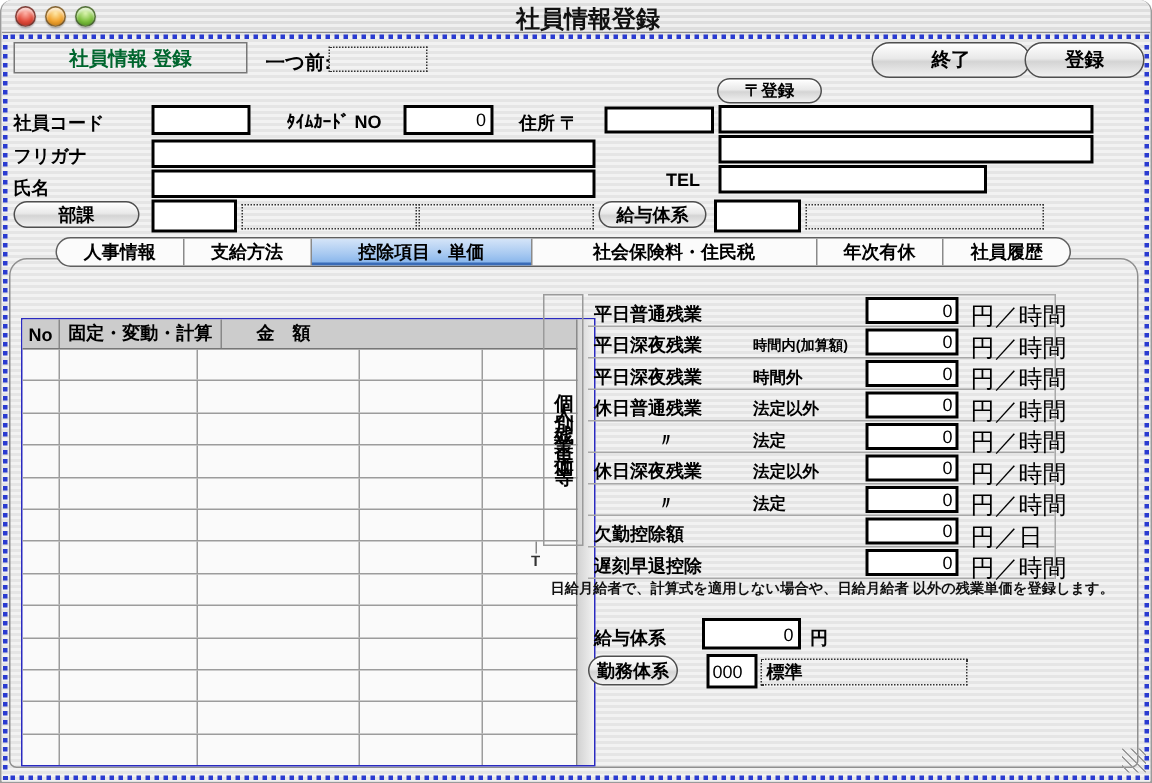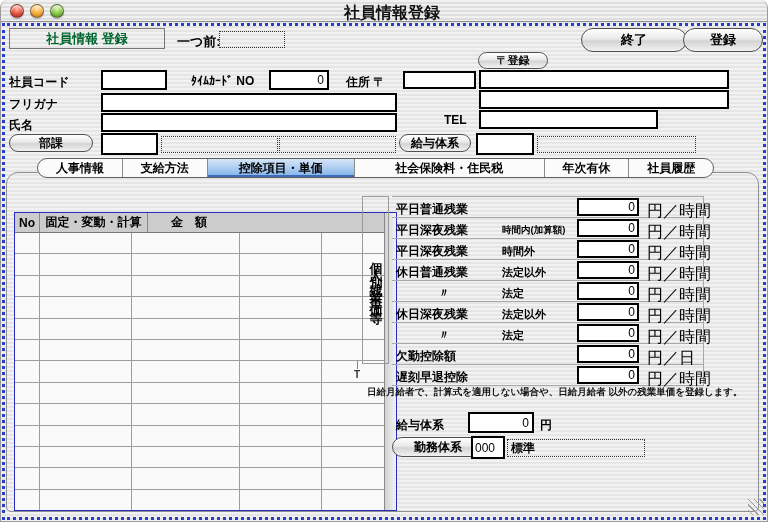--- a/index.html
+++ b/index.html
@@ -292,19 +292,19 @@
     </div>
   </div>
 
   <div class="tmark">T</div>
   <div class="footnote">日給月給者で、計算式を適用しない場合や、日給月給者 以外の残業単価を登録します。</div>
 
   <div class="lbl" style="left:395px;top:417px;">給与体系</div>
   <div class="field right" style="left:467px;top:412px;width:66px;height:21px;">0</div>
   <div class="lbl" style="left:539px;top:417px;">円</div>
 
-  <div class="aquabtn" style="left:391px;top:437px;width:92px;height:20px;font-size:12px;border-radius:10px;">勤務体系</div>
+  <div class="aquabtn" style="left:391px;top:437px;width:60px;height:20px;font-size:12px;border-radius:10px;">勤務体系</div>
   <div class="field" style="left:470px;top:436px;width:34px;height:23px;padding-left:2px;">000</div>
   <div class="dotted" style="left:506px;top:439px;width:138px;height:18px;font-weight:700;">標準</div>
 
   <div class="grip"></div>
 
 </div>
 
 </body></html>

